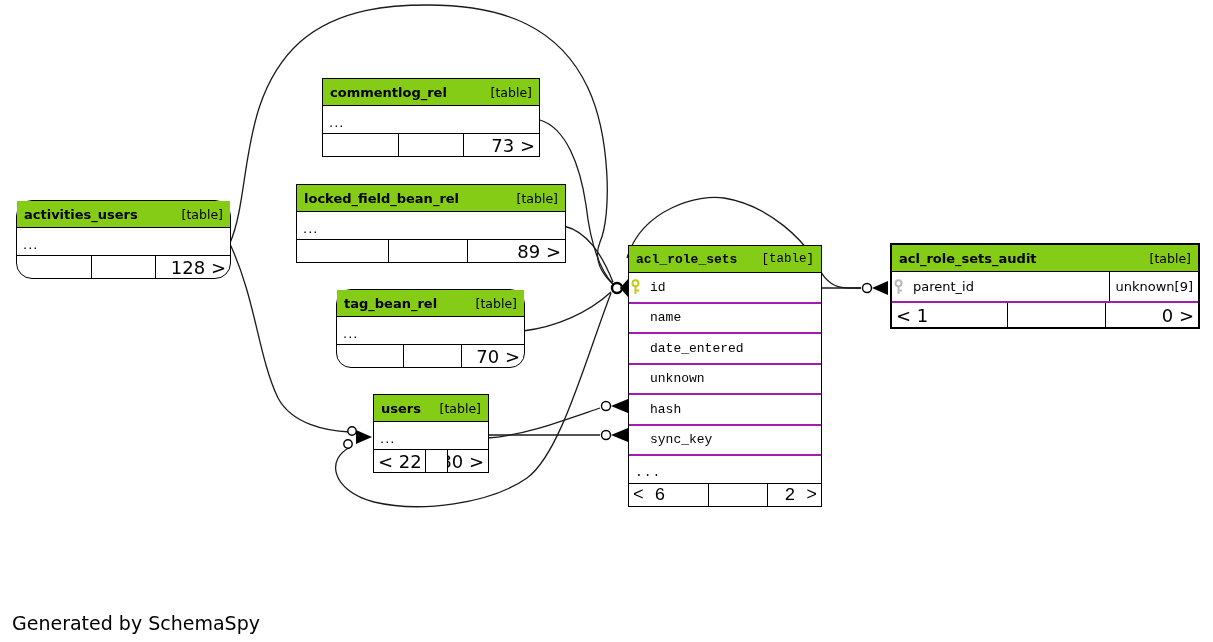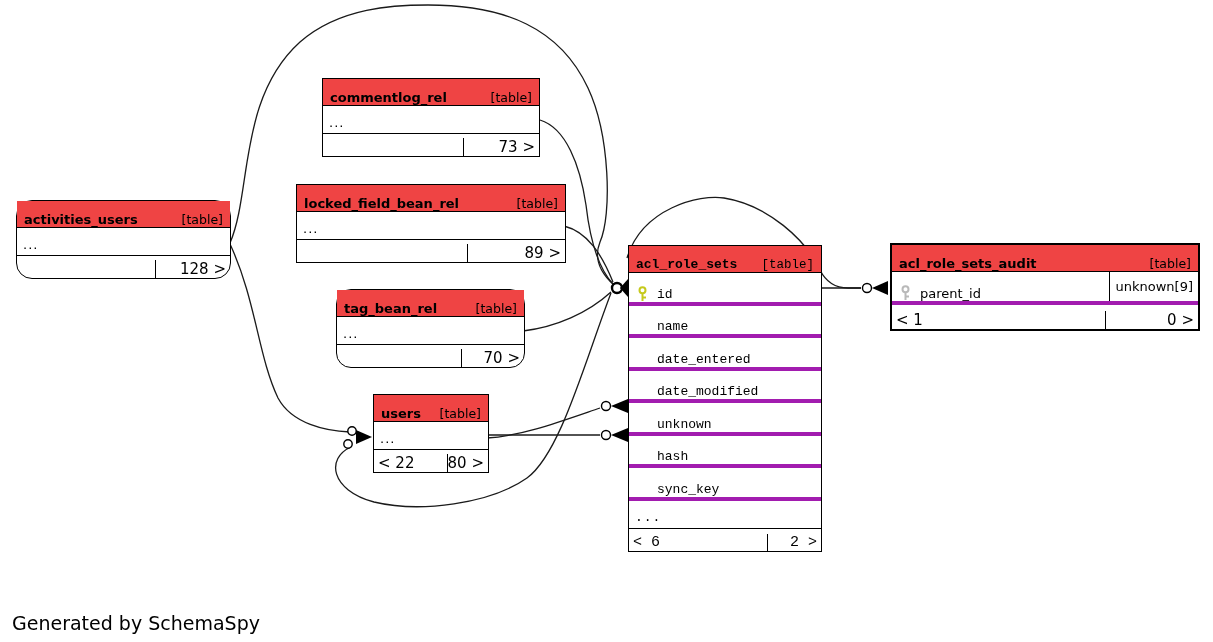--- a/index.html
+++ b/index.html
@@ -8,39 +8,39 @@
     font-family:"DejaVu Sans","Liberation Sans",sans-serif;color:#000;
     overflow:hidden;
   }
   svg.wires{position:absolute;left:0;top:0;z-index:0;}
   .tbl{
     position:absolute;z-index:1;background:#fff;border:1px solid #000;
     font-size:13px;
   }
   .tbl.focus{border-width:2px;}
   .tbl-head{
-    display:flex;justify-content:space-between;align-items:flex-end;
-    background:#ef4444;border-bottom:1px solid #000;
+    display:flex;justify-content:space-between;align-items:center;
+    background:#84cc16;border-bottom:1px solid #000;
     height:26px;padding:0 7px;gap:8px;white-space:nowrap;
   }
   .tbl-name{font-weight:bold;font-size:13px;}
   .tbl-type{font-size:12.5px;}
   .ellipsis-row{
     height:24px;display:flex;align-items:flex-end;
     padding:0 0 3px 6px;border-bottom:1px solid #000;
     font-size:13px;letter-spacing:1px;
   }
   .frow{
-    height:28.5px;display:flex;align-items:flex-end;
-    border-bottom:4px solid #a21caf;padding-left:7px;
+    height:28.5px;display:flex;align-items:center;
+    border-bottom:2px solid #a21caf;
   }
   .frow:last-of-type{}
   .key-slot{width:13px;height:16px;margin-right:8px;flex:0 0 13px;}
   .key-slot svg{display:block;}
-  .ftr{display:flex;height:22px;font-size:15px;align-items:flex-end;}
+  .ftr{display:flex;height:22px;font-size:18px;}
   .ftr .c{display:flex;align-items:center;padding:0 4px;overflow:hidden;white-space:nowrap;}
   .ftr .c1{flex:0 0 31%;justify-content:flex-start;}
   .ftr .c2{flex:0 0 26%;border-left:1px solid #000;}
   .ftr .c3{flex:1;border-left:1px solid #000;justify-content:flex-end;}
   
   .t-users .ftr .c1{flex:0 0 38%;}
   .t-users .ftr .c2{flex:0 0 11%;}
   .t-acl .ftr .c1{flex:0 0 37%;}
   .t-acl .ftr .c2{flex:0 0 26%;}
   .t-audit .ftr .c1{flex:0 0 35%;}
@@ -203,24 +203,20 @@
   <div class="frow">
     <span class="key-slot"></span>
     <span>name</span>
   </div>
   <div class="frow">
     <span class="key-slot"></span>
     <span>date_entered</span>
   </div>
   <div class="frow">
     <span class="key-slot"></span>
-    <span>date_modified</span>
-  </div>
-  <div class="frow">
-    <span class="key-slot"></span>
     <span>unknown</span>
   </div>
   <div class="frow">
     <span class="key-slot"></span>
     <span>hash</span>
   </div>
   <div class="frow">
     <span class="key-slot"></span>
     <span>sync_key</span>
   </div>

